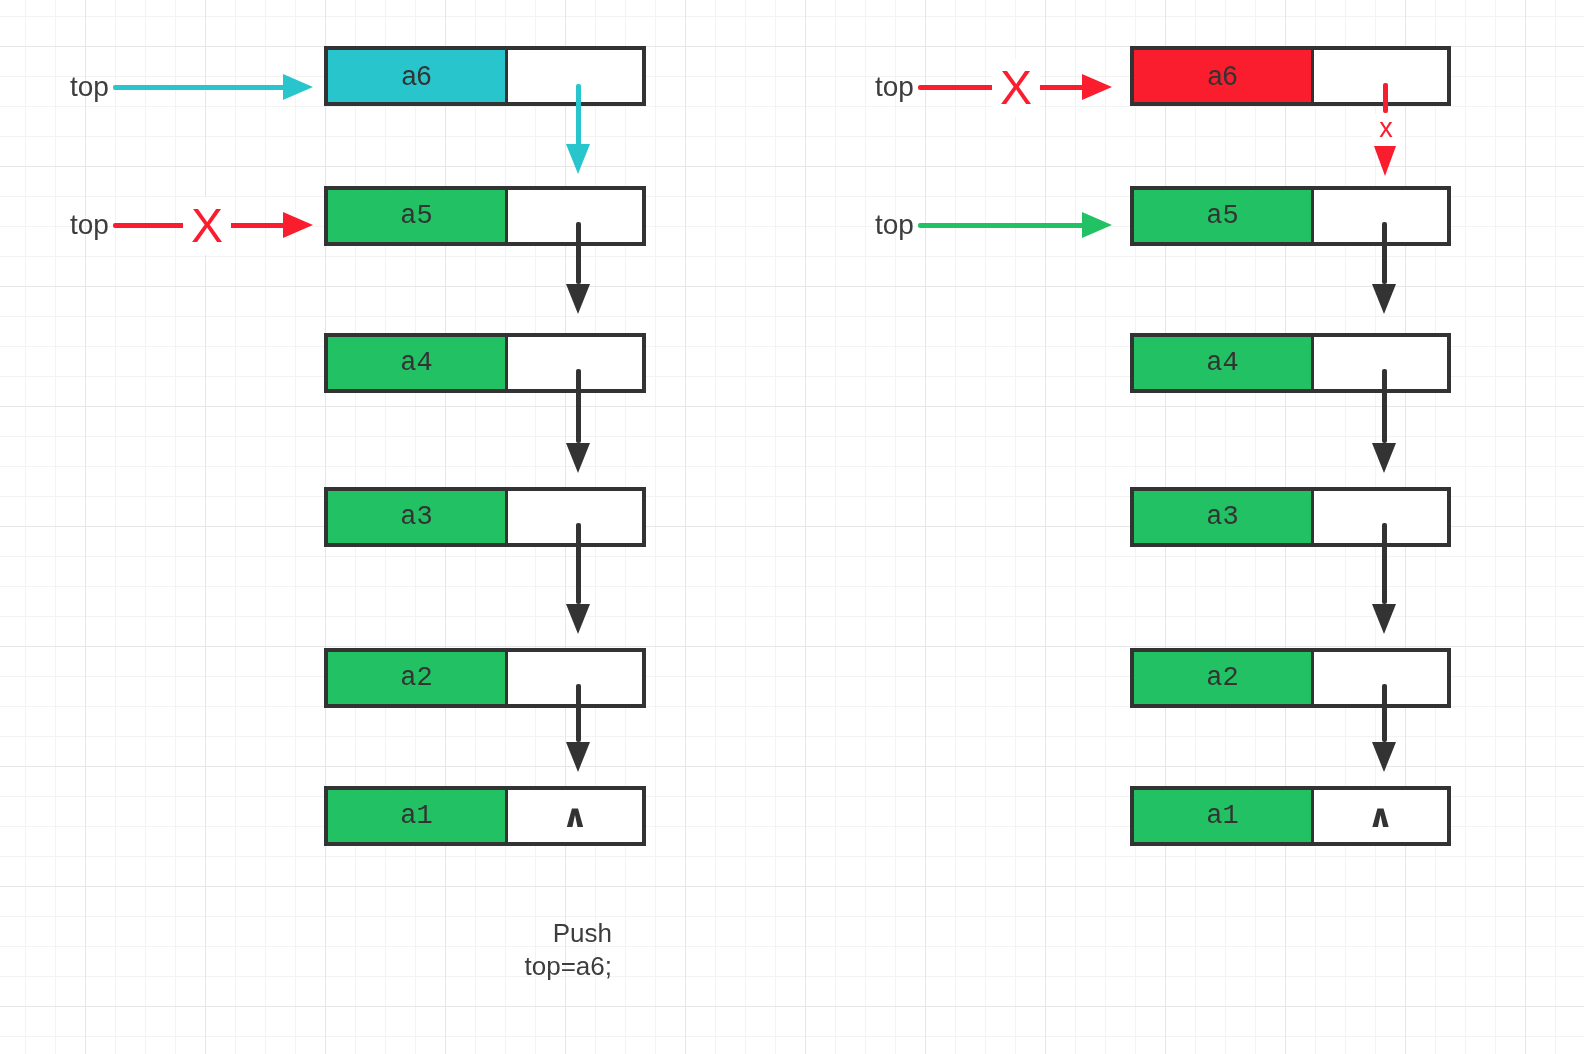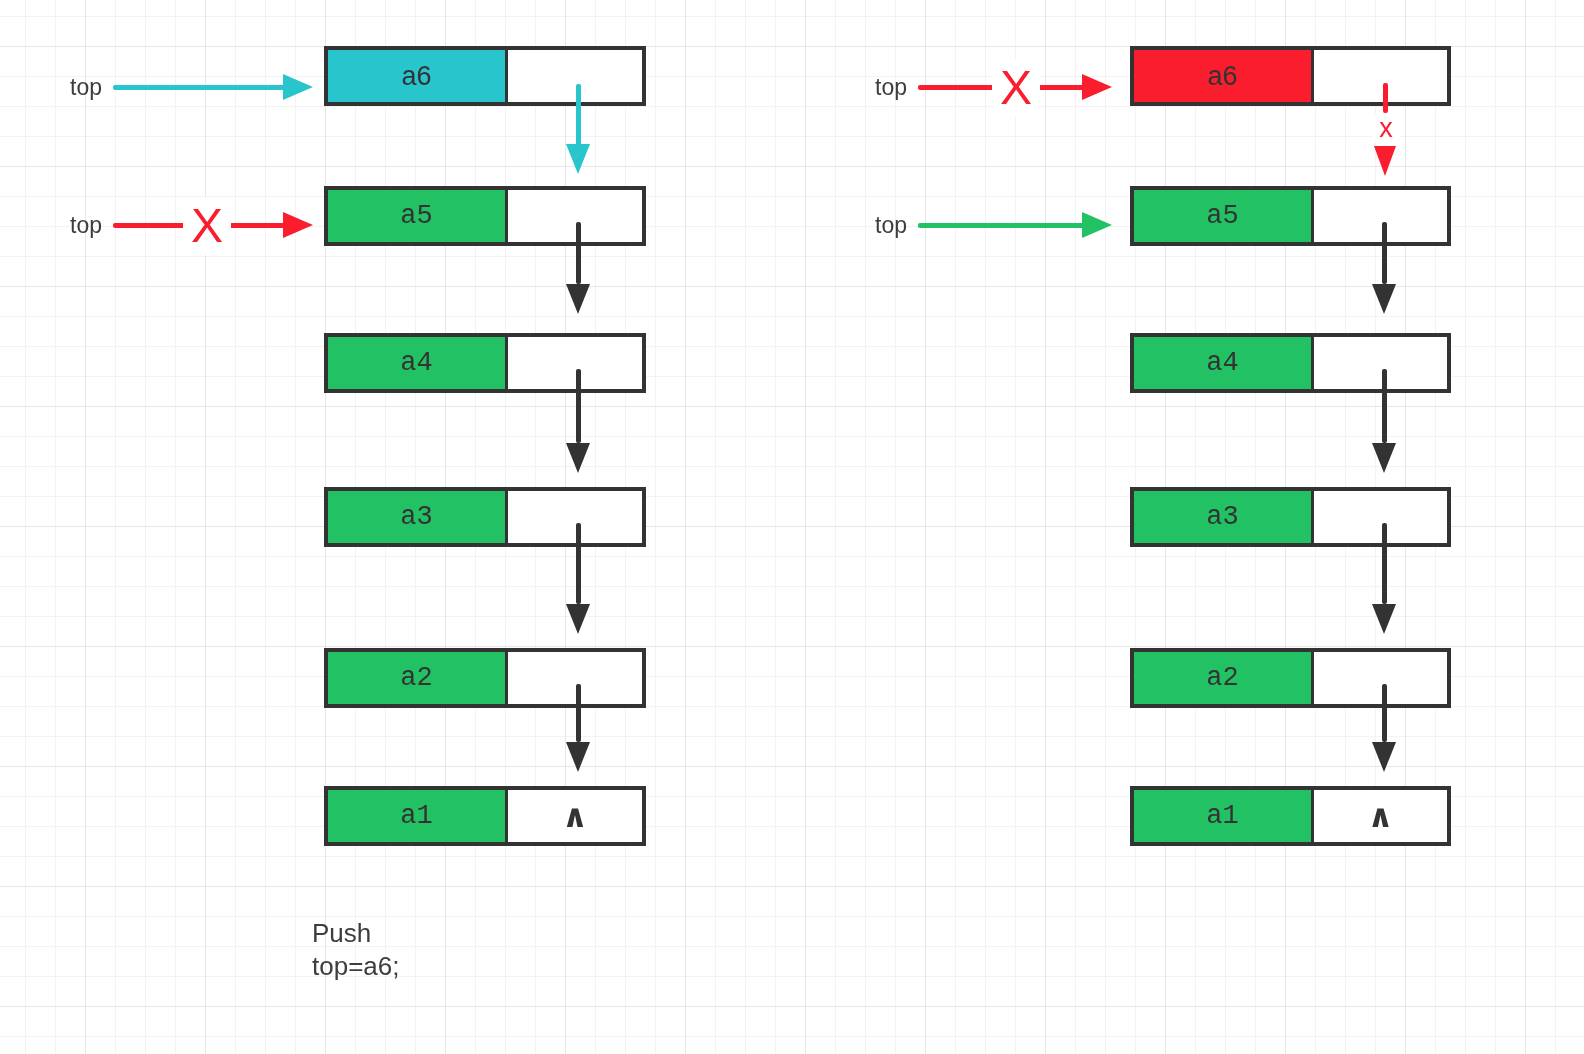--- a/index.html
+++ b/index.html
@@ -28,21 +28,21 @@
     font-size:27px; color:var(--ink);
   }
   .cell-next{
     flex:1; display:flex; align-items:center; justify-content:center;
     background:#fff; font-size:32px; font-weight:bold; color:var(--ink);
   }
   .fill-cyan{background:var(--cyan);}
   .fill-green{background:var(--green);font-family:Liberation Mono, monospace;}
   .fill-red{background:var(--red);}
   .ptr-label{
-    position:absolute; font-size:23px; line-height:32px; color:var(--text);
+    position:absolute; font-size:28px; line-height:32px; color:var(--text);
   }
   .hline{position:absolute; height:5px; border-radius:2px;}
   .vline{position:absolute; width:5px; border-radius:2px;}
   .bg-cyan{background:var(--cyan);}
   .bg-green{background:var(--green);}
   .bg-red{background:var(--red);}
   .bg-ink{background:var(--ink);}
   .tri-right{position:absolute; width:0; height:0;
     border-top:13px solid transparent; border-bottom:13px solid transparent;
     border-left:30px solid var(--ink);}
@@ -58,21 +58,21 @@
     position:absolute; width:48px; height:58px; background:#fff;
     display:flex; align-items:center; justify-content:center;
     color:var(--red); font-size:48px; font-weight:500; line-height:1;
   }
   .cross-small{
     position:absolute; width:28px; height:28px; background:#fff;
     display:flex; align-items:center; justify-content:center;
     color:var(--red); font-size:27px; line-height:1;
   }
   .caption{
-    position:absolute; width:300px; text-align:left;
+    position:absolute; width:300px; text-align:right;
     font-size:26px; line-height:33px; color:var(--text);
   }
 </style>
 </head>
 <body>
 
 <div id="canvas">
 
   <span class="ptr-label" style="left:70px;top:71px;">top</span>
   <div class="hline bg-cyan" style="left:113px;top:85px;width:172px;"></div>

